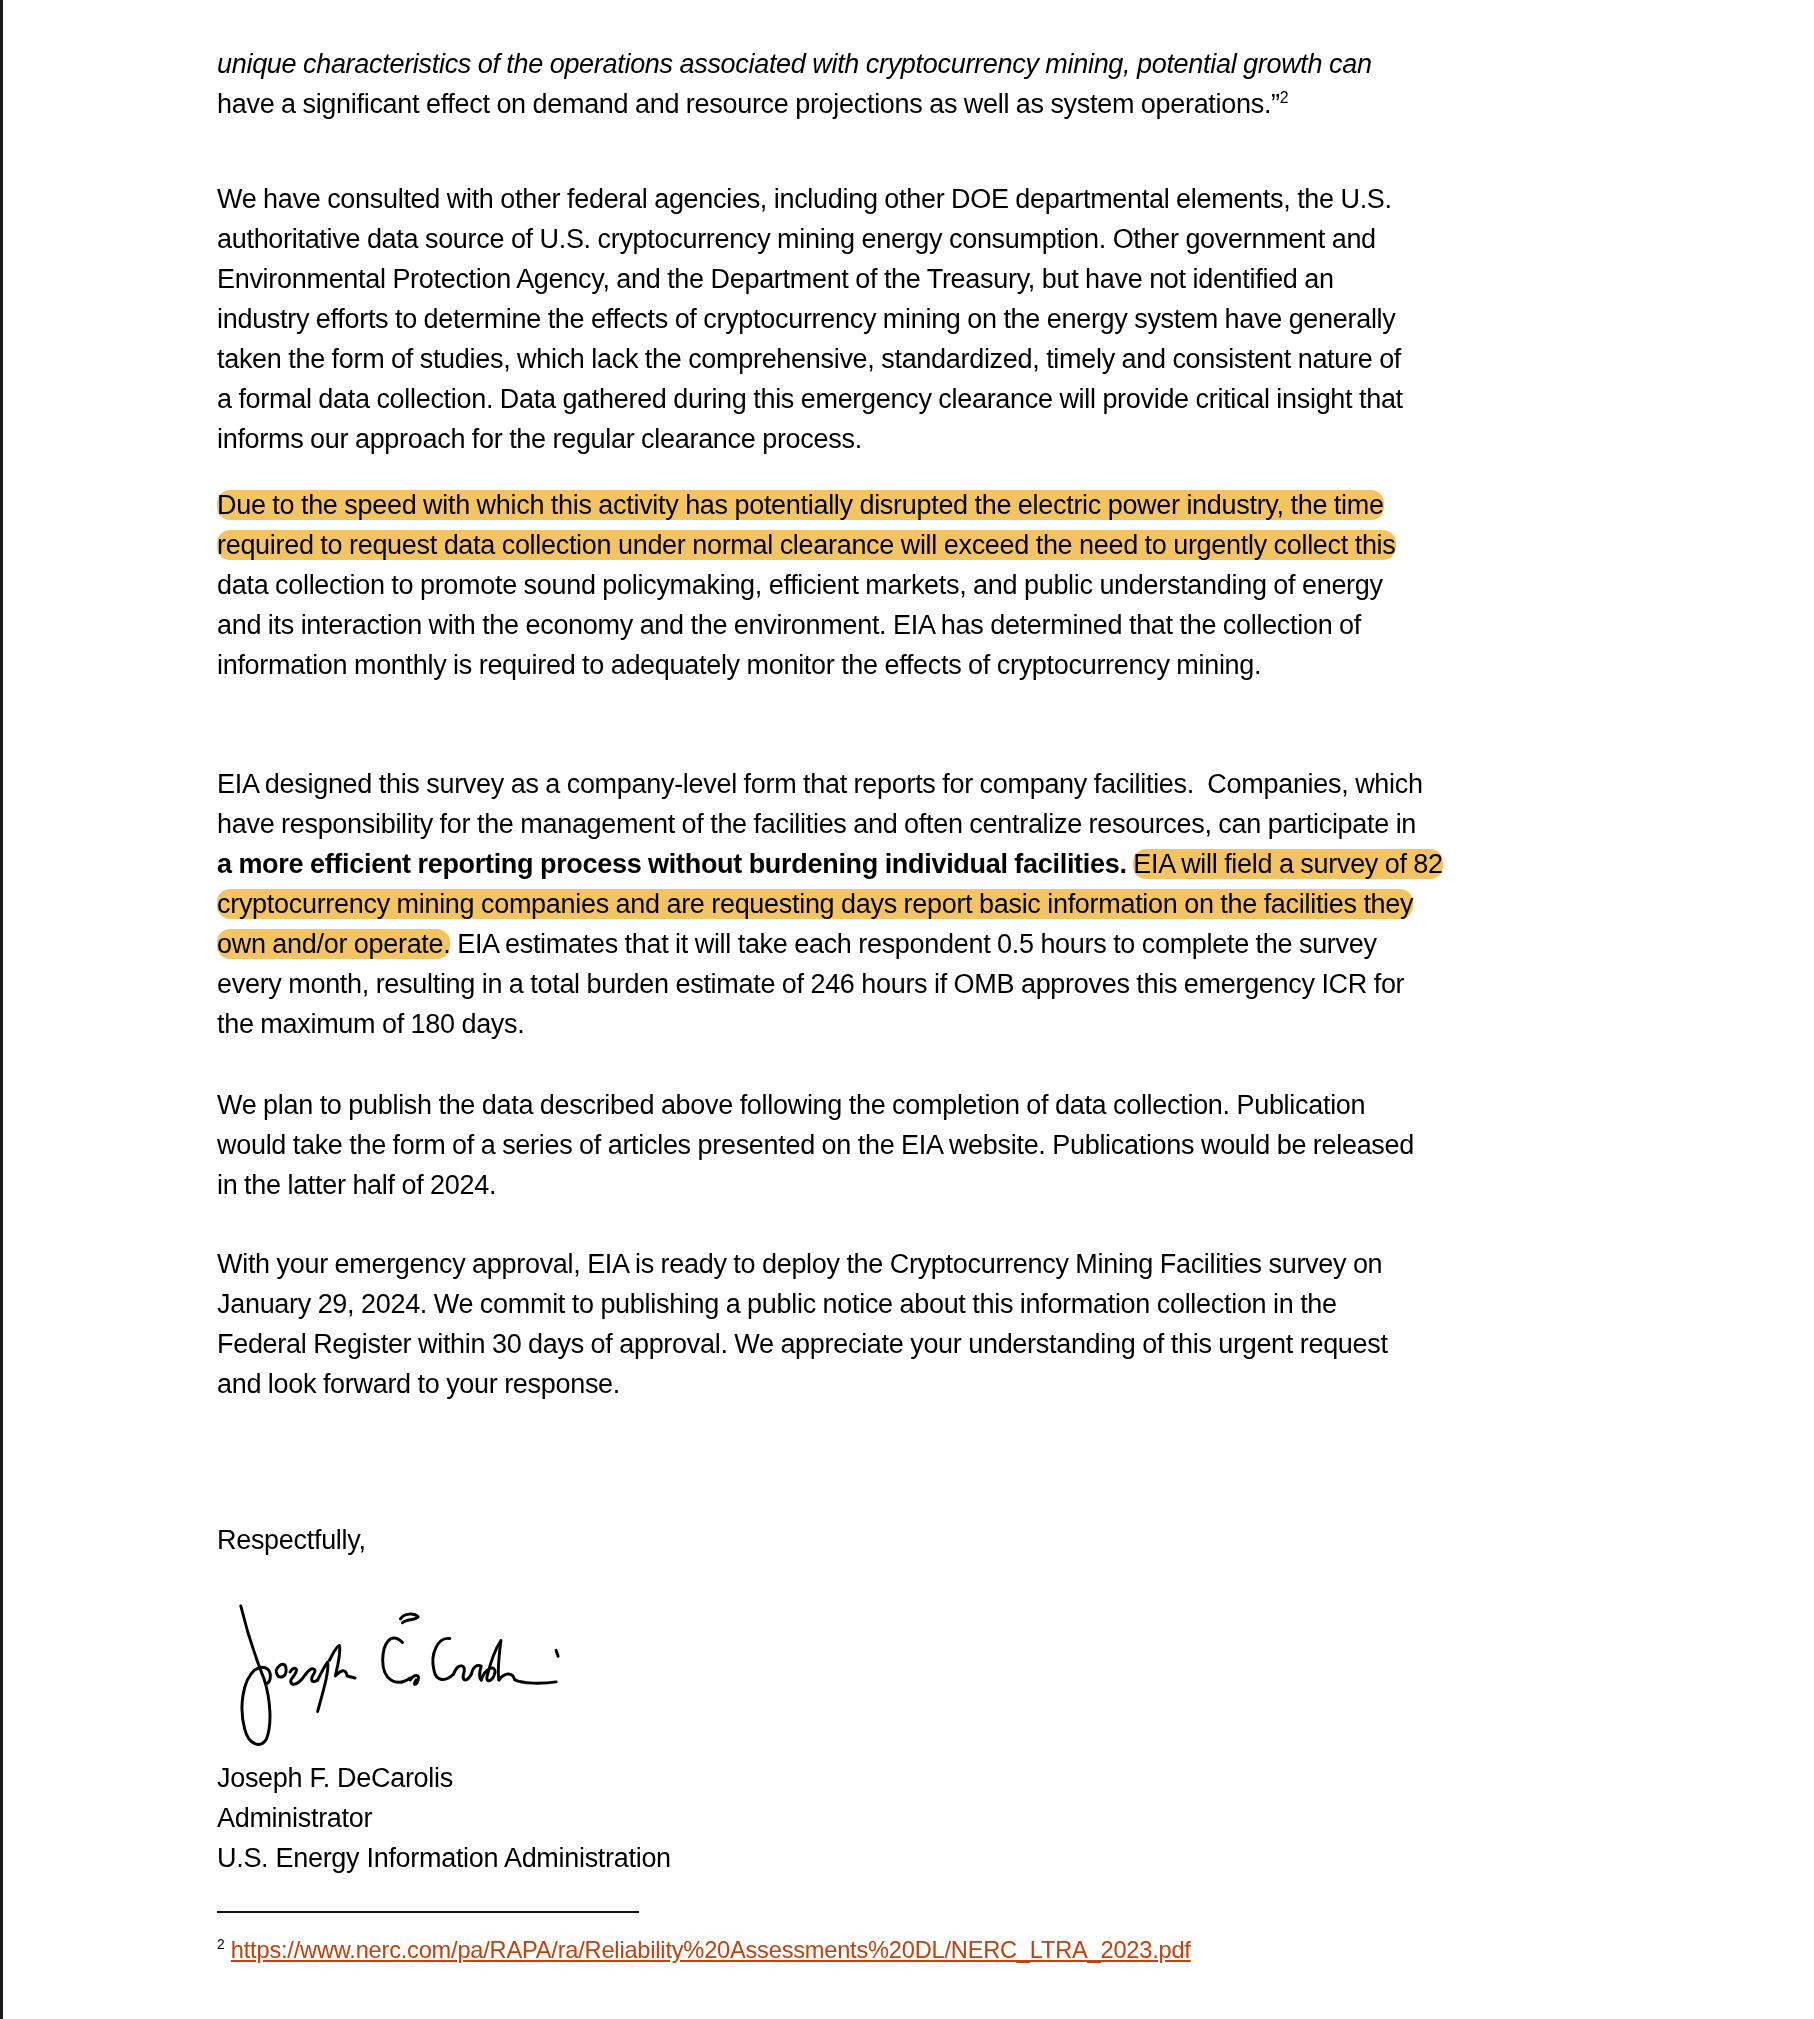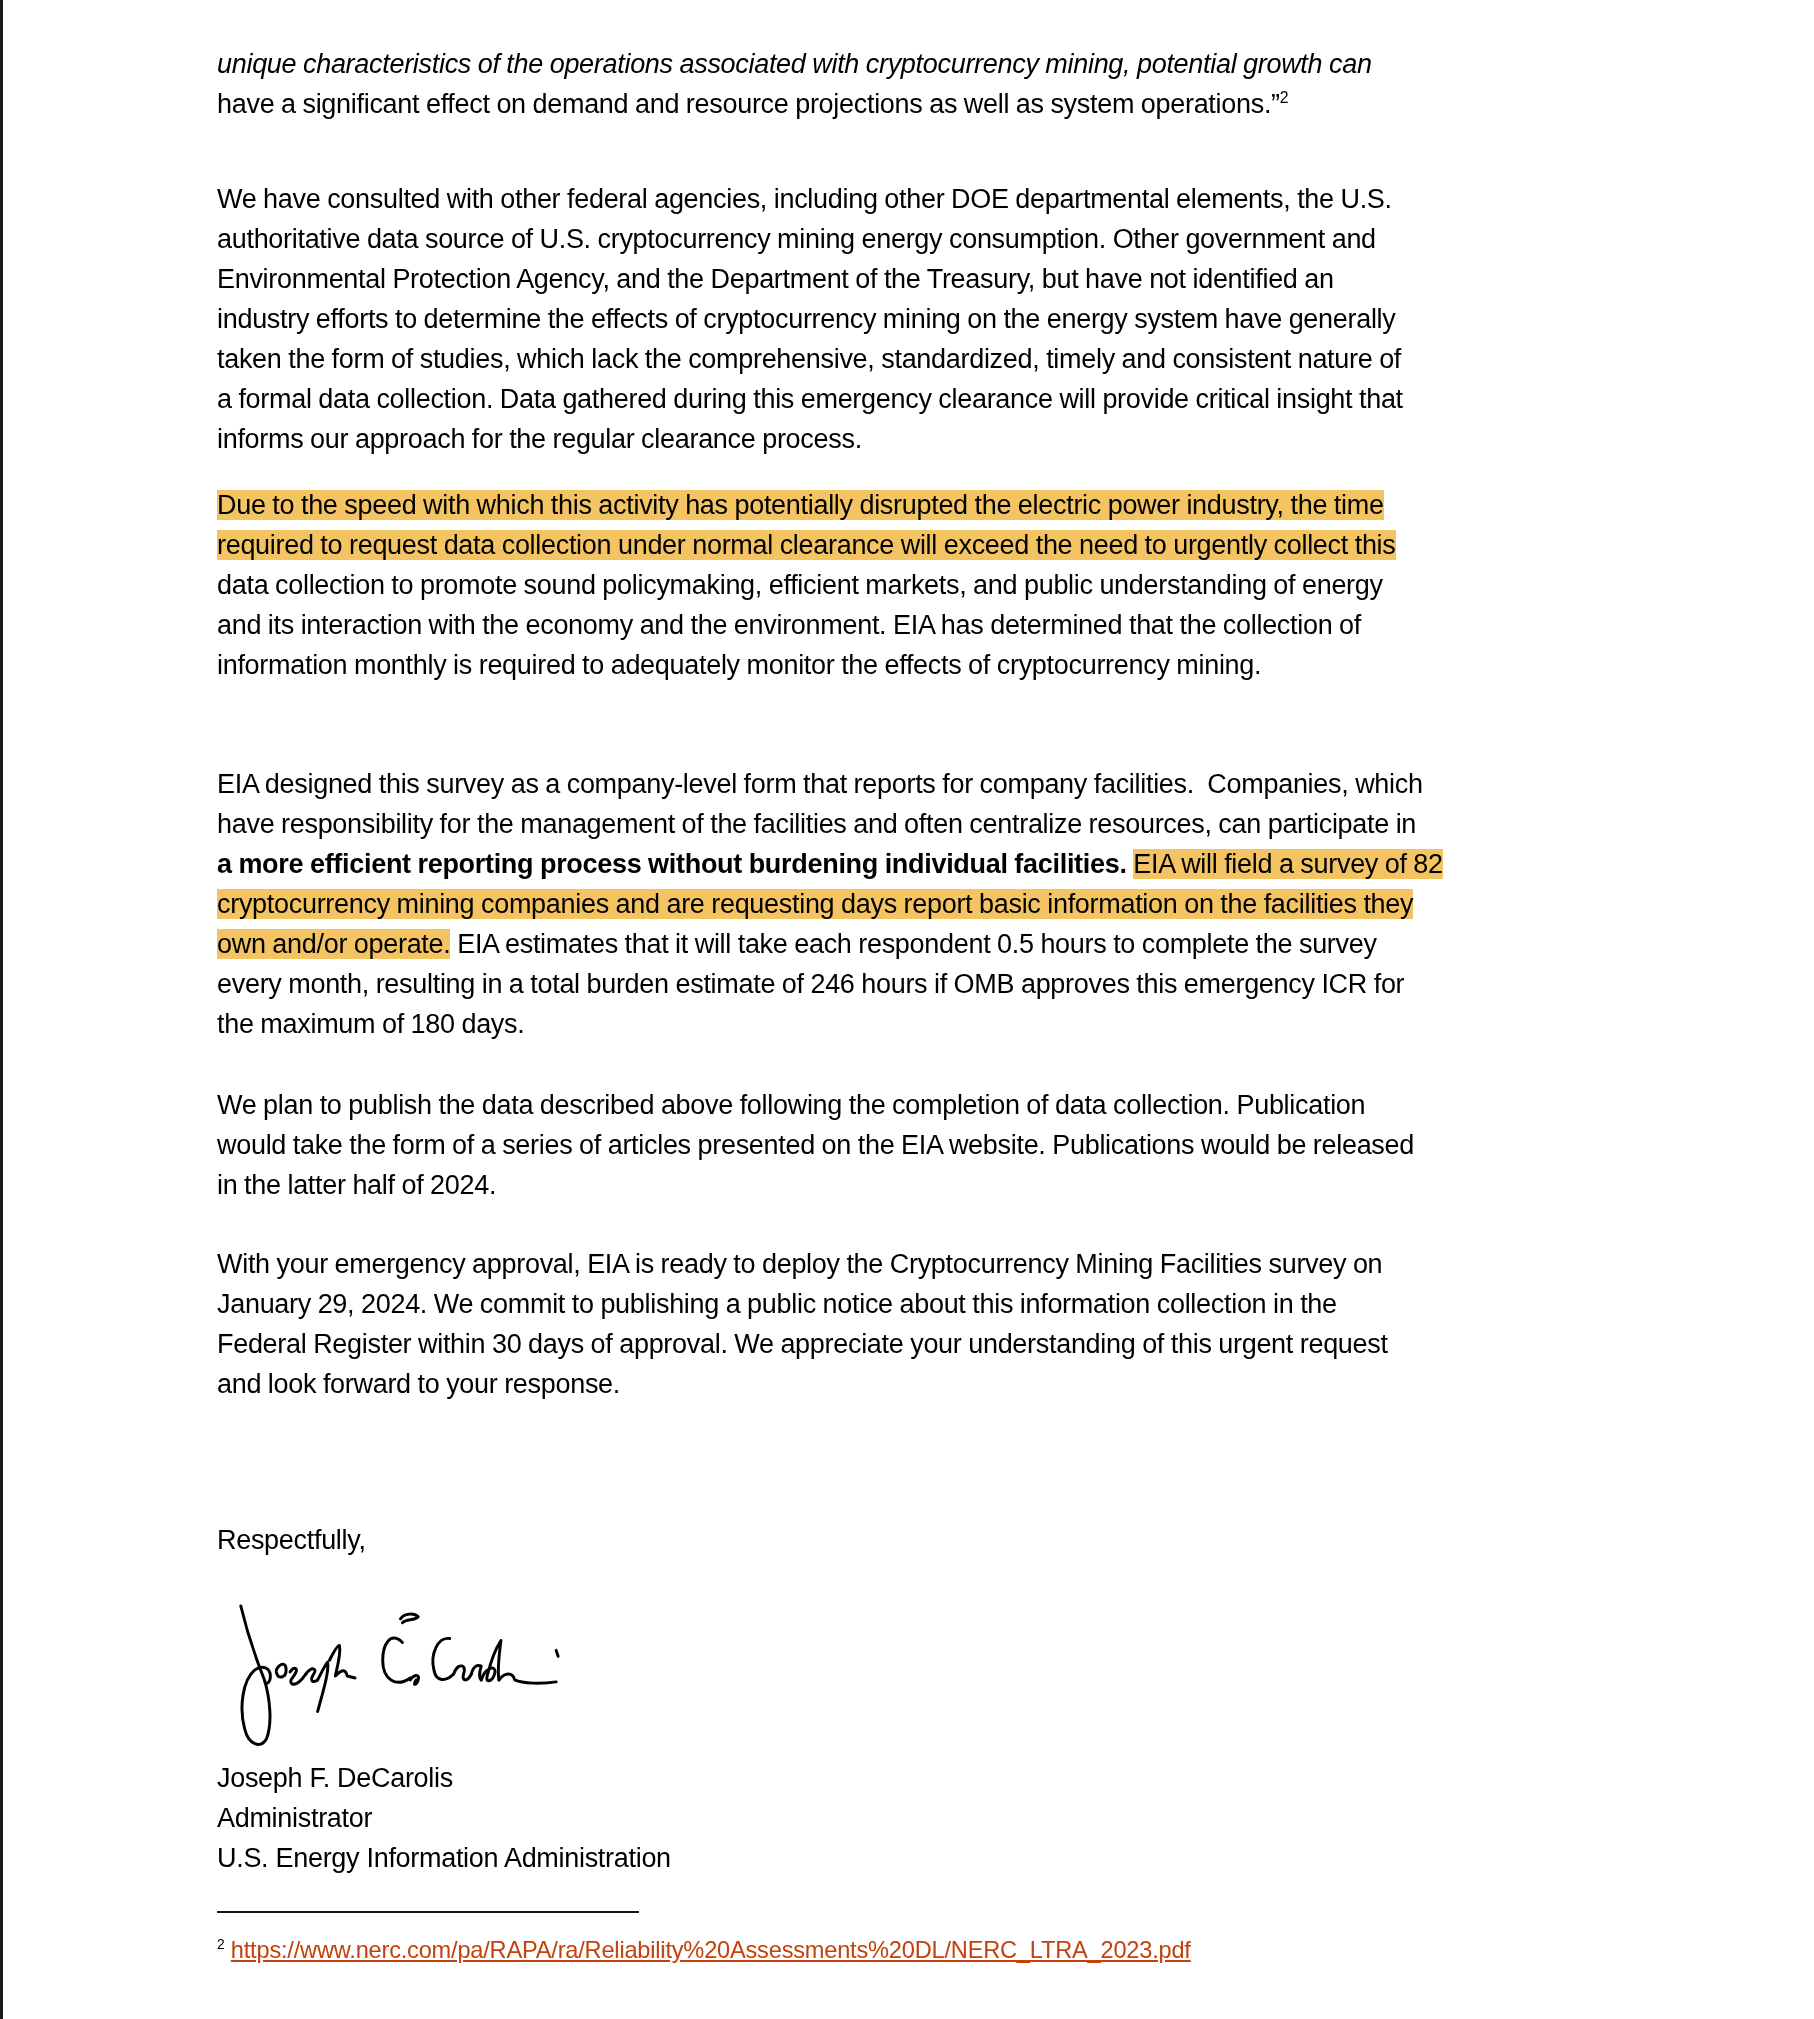--- a/index.html
+++ b/index.html
@@ -7,21 +7,21 @@
     width:1815px; height:2019px; background:#ffffff; position:relative; overflow:hidden;
     font-family: "Liberation Sans", "DejaVu Sans", sans-serif; color:#000;
   }
   .left-border { position:absolute; left:0; top:0; width:3px; height:2019px; background:#1a1a1a; }
   .page { position:absolute; left:217px; top:0; width:1399px; }
   .para {
     position:absolute; left:0; width:1399px;
     font-size:27px; line-height:40px; letter-spacing:-0.3px; word-spacing:-0.5px;
     margin:0; white-space:normal;
   }
-  .hl { background:#F5C462; }
+  .hl { background:#F5C462;border-radius:13px; }
   sup { font-size:15.8px; line-height:0; vertical-align:super; }
   .line { display:block; white-space:nowrap; }
   .sig-block { position:absolute; left:0; font-size:27px; line-height:40px; letter-spacing:-0.3px; }
   .signature { position:absolute; left:9.9px; top:1601px; width:473px; height:148px; }
   .footnote-rule { position:absolute; left:0; top:1911px; width:422px; height:2px; background:#111; }
   .footnote { position:absolute; left:0; top:1935px; font-size:23.6px; line-height:31.5px; white-space:nowrap; letter-spacing:-0.2px; }
   .footnote a { color:#c2410c; text-decoration:underline; }
   .footnote sup { font-size:13.8px; color:#000; }
 </style>
 </head>

